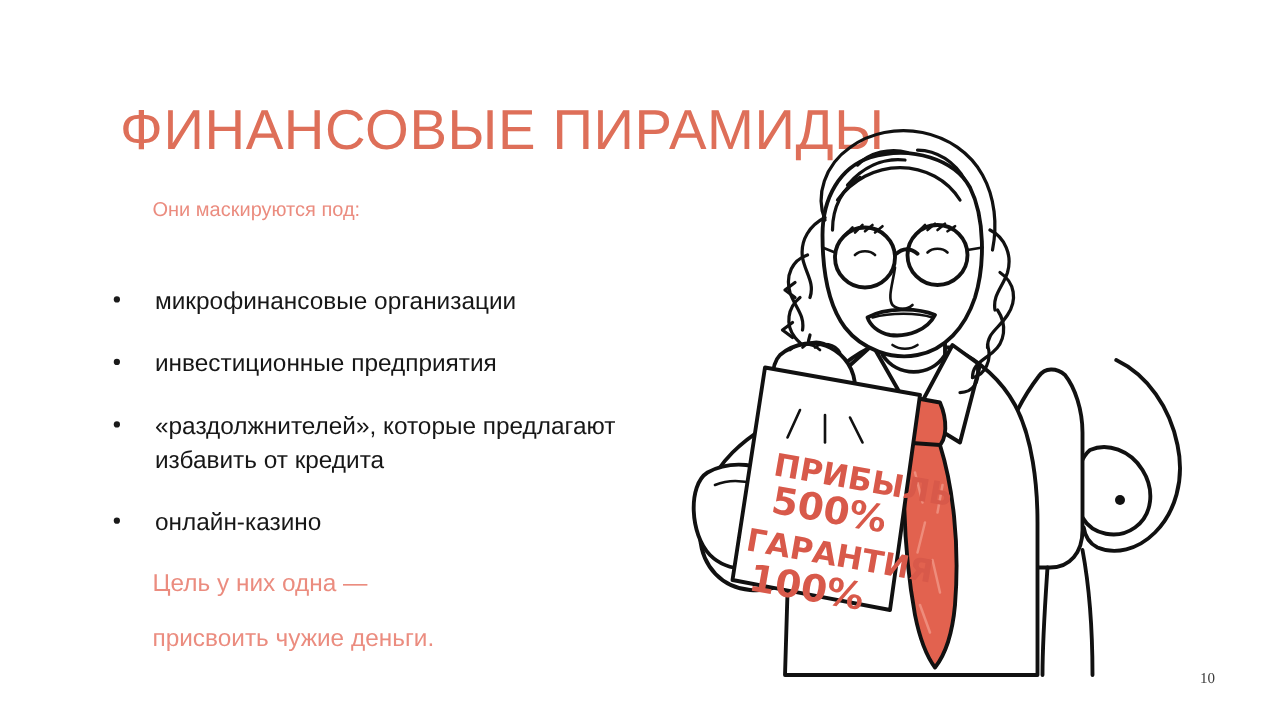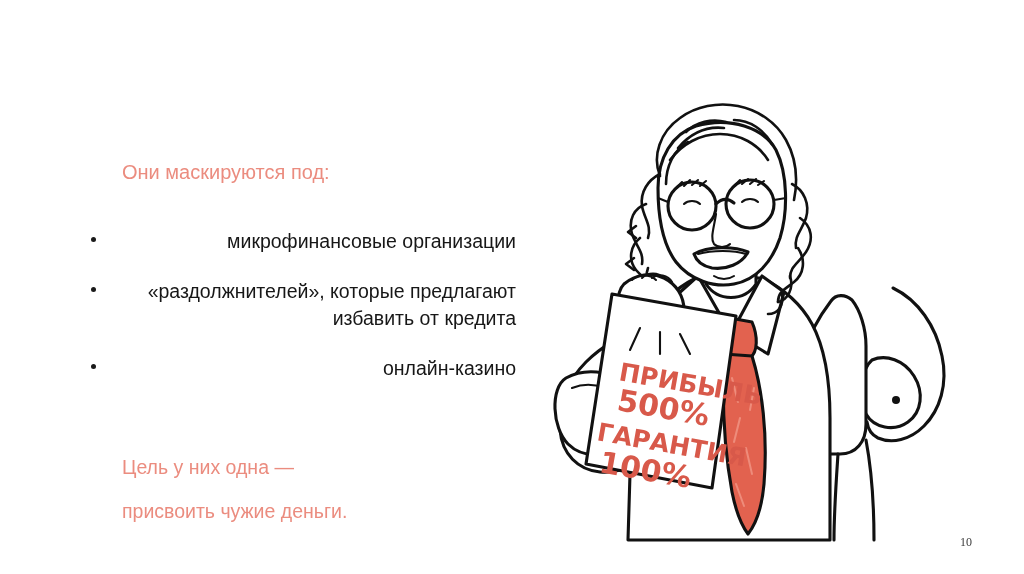--- a/index.html
+++ b/index.html
@@ -30,21 +30,21 @@
     color: #DE6F59;
     font-weight: 400;
     white-space: nowrap;
   }
 
   
   #subtitle {
     position: absolute;
     left: 122px;
     top: 159px;
-    font-size: 20px;
+    font-size: 16px;
     line-height: 1.3;
     color: #EB8C7F;
     font-weight: 400;
     white-space: nowrap;
   }
 
   
   #bullet-list {
     position: absolute;
     left: 86px;
@@ -54,21 +54,20 @@
     margin: 0;
     padding: 0;
   }
   #bullet-list li {
     position: relative;
     padding-left: 38px;
     margin-bottom: 23px;
     font-size: 19.5px;
     line-height: 1.38;
     color: #171717;
-    text-align: right;
   }
   #bullet-list li .bullet-dot {
     position: absolute;
     left: 5px;
     top: 9px;
     width: 5px;
     height: 5px;
     border-radius: 50%;
     background: #1a1a1a;
   }
@@ -143,27 +142,32 @@
     font-family: "DejaVu Sans", sans-serif;
     fill: #D8594A;
     font-weight: 700;
   }
 </style>
 </head>
 <body>
 
 <div id="slide">
 
+  <h1 id="slide-title">ФИНАНСОВЫЕ ПИРАМИДЫ</h1>
 
   <div id="subtitle">Они маскируются под:</div>
 
   <ul id="bullet-list">
     <li>
       <span class="bullet-dot"></span>
       <span class="bullet-text">микрофинансовые организации</span>
+    </li>
+    <li>
+      <span class="bullet-dot"></span>
+      <span class="bullet-text">инвестиционные предприятия</span>
     </li>
     <li>
       <span class="bullet-dot"></span>
       <span class="bullet-text">«раздолжнителей», которые предлагают избавить от кредита</span>
     </li>
     <li>
       <span class="bullet-dot"></span>
       <span class="bullet-text">онлайн-казино</span>
     </li>
   </ul>

